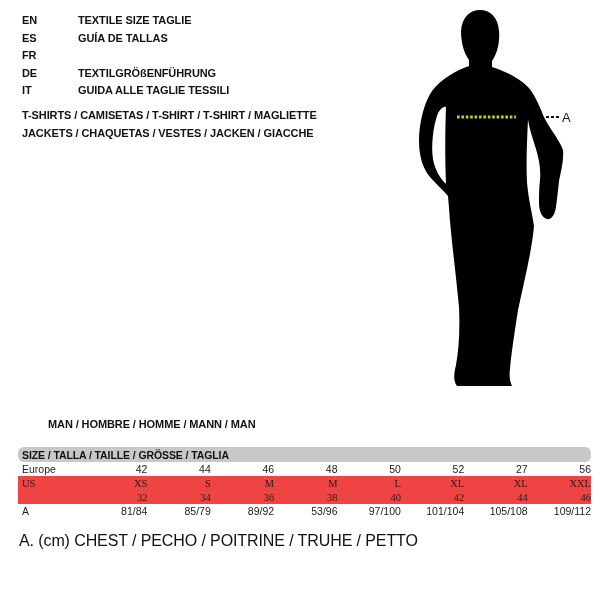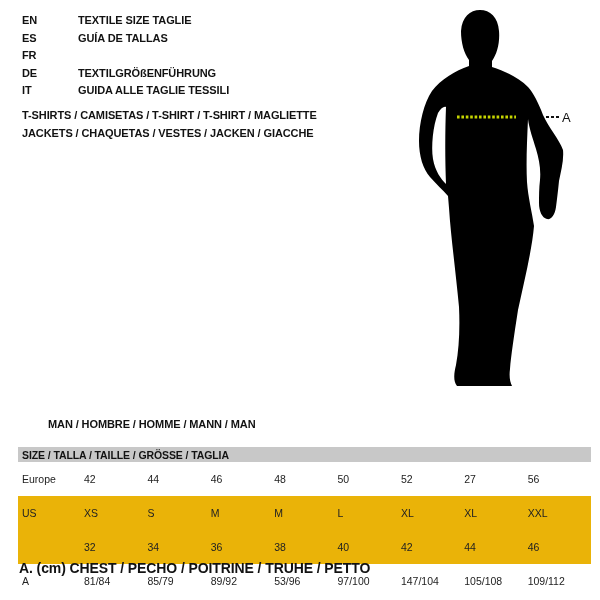--- a/index.html
+++ b/index.html
@@ -16,29 +16,29 @@
   .category-block { position:absolute; left:22px; top:107px; font-size:11px;
                     font-weight:bold; line-height:17.6px; letter-spacing:-0.1px; }
   
   .figure-wrap { position:absolute; left:400px; top:0; width:200px; height:400px; }
   
   .section-title { position:absolute; left:19px; top:418px; font-size:11px;
                    font-weight:bold; letter-spacing:-0.1px;margin-left:29px; }
   
   .size-table { position:absolute; left:18px; top:447px; width:573px; font-size:10.5px; }
   .st-header { height:15px; background:#c8c8c8; display:flex; align-items:center;
-               padding-left:4px; font-weight:bold; letter-spacing:-0.1px; }
-  .st-row { display:grid; grid-template-columns:66px repeat(8,1fr); height:34px;
+               padding-left:4px; font-weight:bold; letter-spacing:-0.1px;border-radius:6px; }
+  .st-row { display:grid; grid-template-columns:66px repeat(8,1fr); height:14px;
             align-items:center; }
-  .st-row.alt { background:#eab308; }
+  .st-row.alt { background:#ef4444;font-family:Liberation Serif, serif; }
   .st-label { padding-left:4px; color:#222; }
-  .st-val { text-align:left; color:#222; }
+  .st-val { text-align:right; color:#222; }
   
-  .footnote { position:absolute; left:19px; top:560px; font-size:14px;
-              font-weight:bold; letter-spacing:-0.1px; }
+  .footnote { position:absolute; left:19px; top:532px; font-size:16px;
+              font-weight:normal; letter-spacing:-0.1px; }
 </style>
 </head>
 <body>
 
 <div class="canvas">
 
   <div class="lang-block">
     <div class="lang-row">
       <span>EN</span>
       <span>TEXTILE SIZE TAGLIE</span>
@@ -152,21 +152,21 @@
       <span class="st-val">46</span>
     </div>
 
     <div class="st-row">
       <span class="st-label">A</span>
       <span class="st-val">81/84</span>
       <span class="st-val">85/79</span>
       <span class="st-val">89/92</span>
       <span class="st-val">53/96</span>
       <span class="st-val">97/100</span>
-      <span class="st-val">147/104</span>
+      <span class="st-val">101/104</span>
       <span class="st-val">105/108</span>
       <span class="st-val">109/112</span>
     </div>
   </div>
 
   <div class="footnote">A. (cm) CHEST / PECHO / POITRINE / TRUHE / PETTO</div>
 
 </div>
 
 </body></html>

